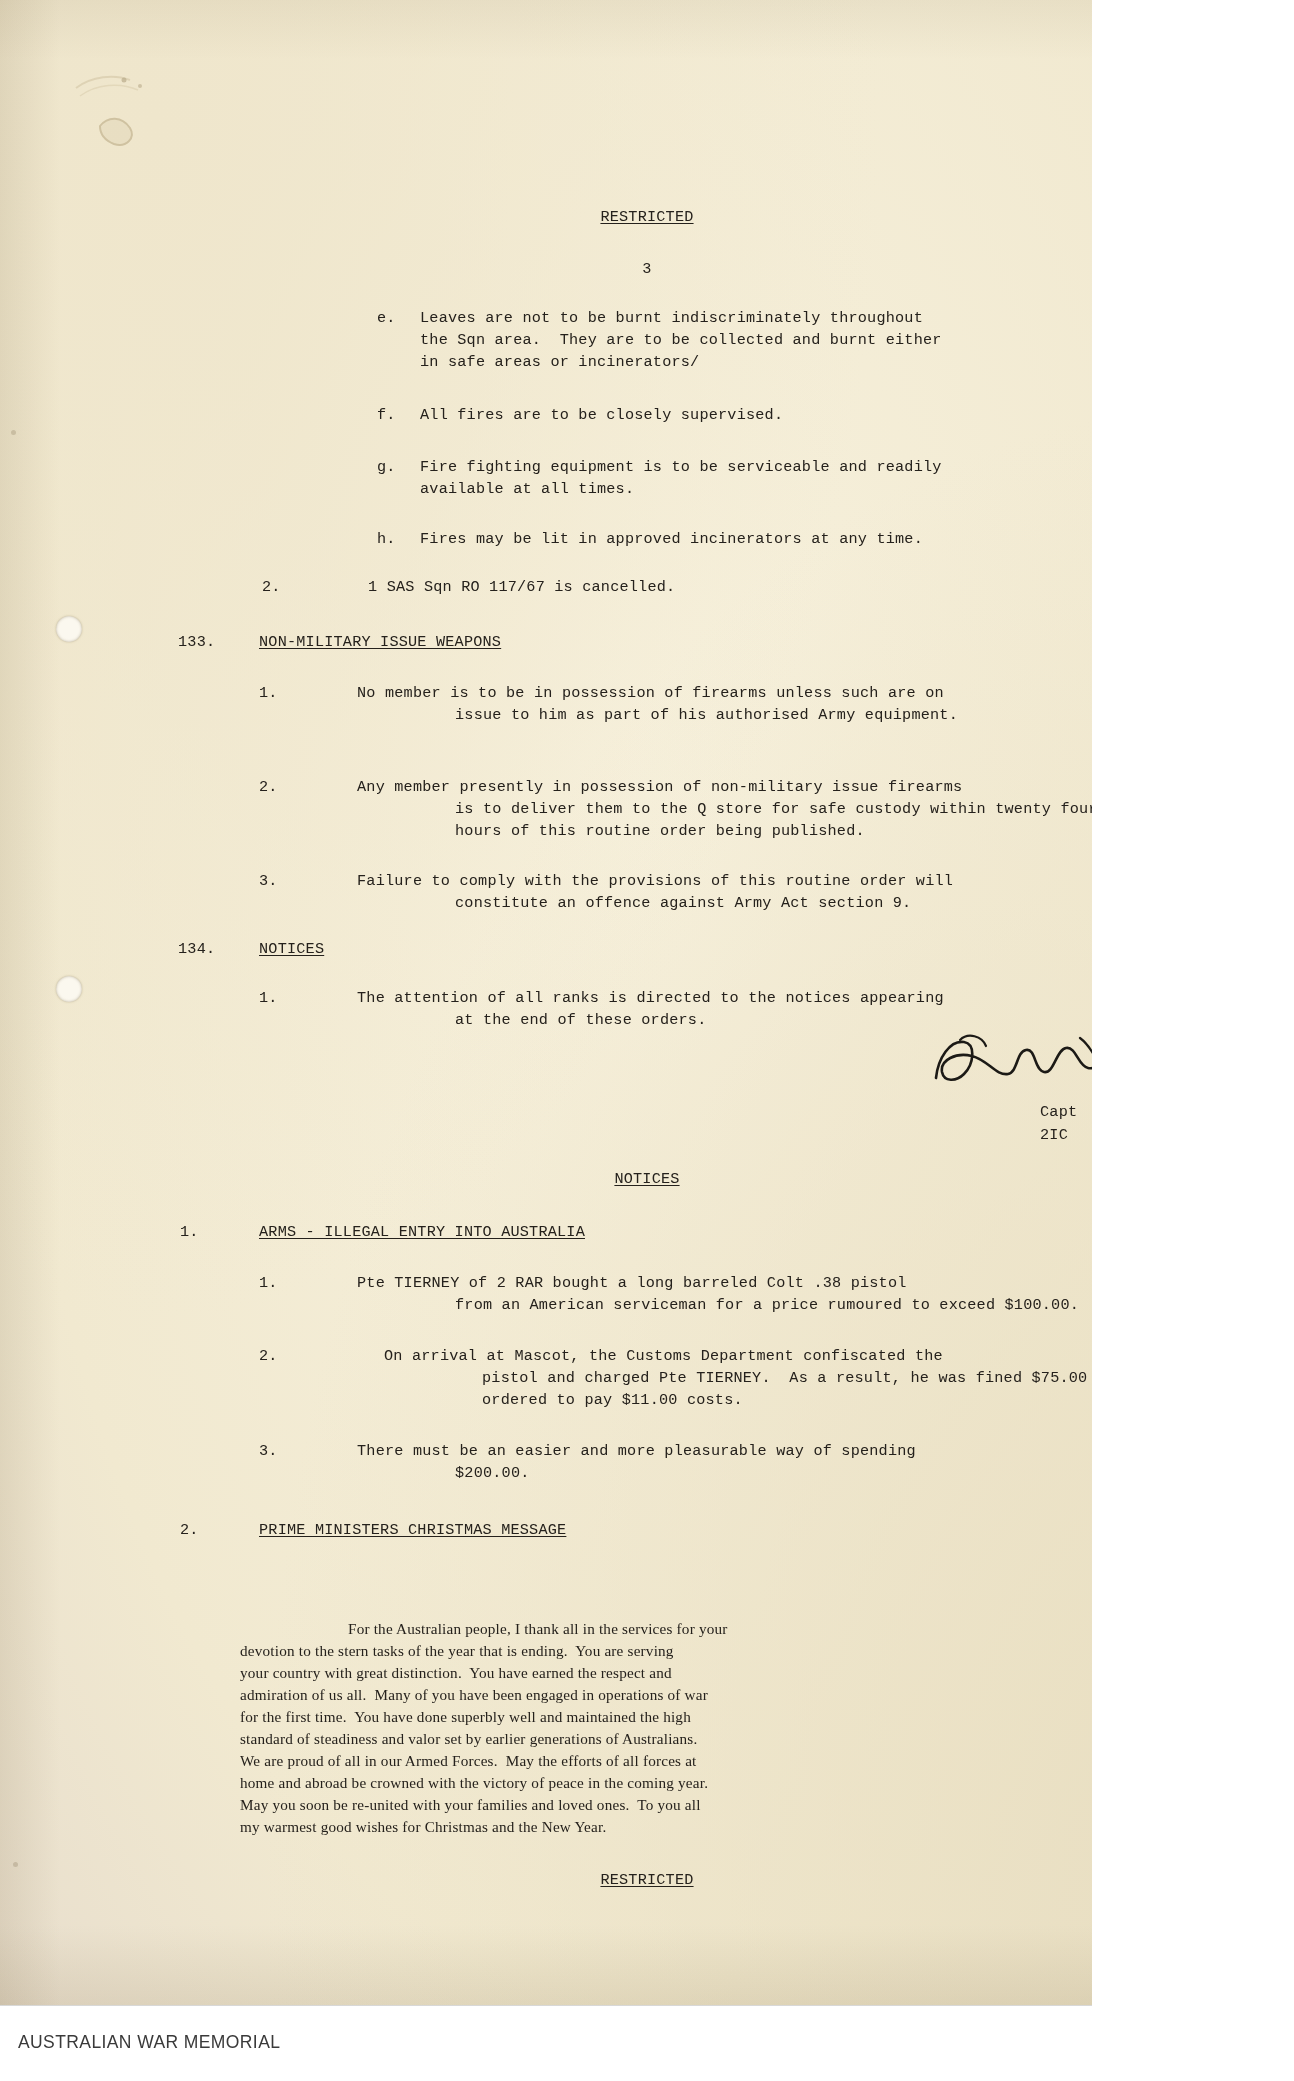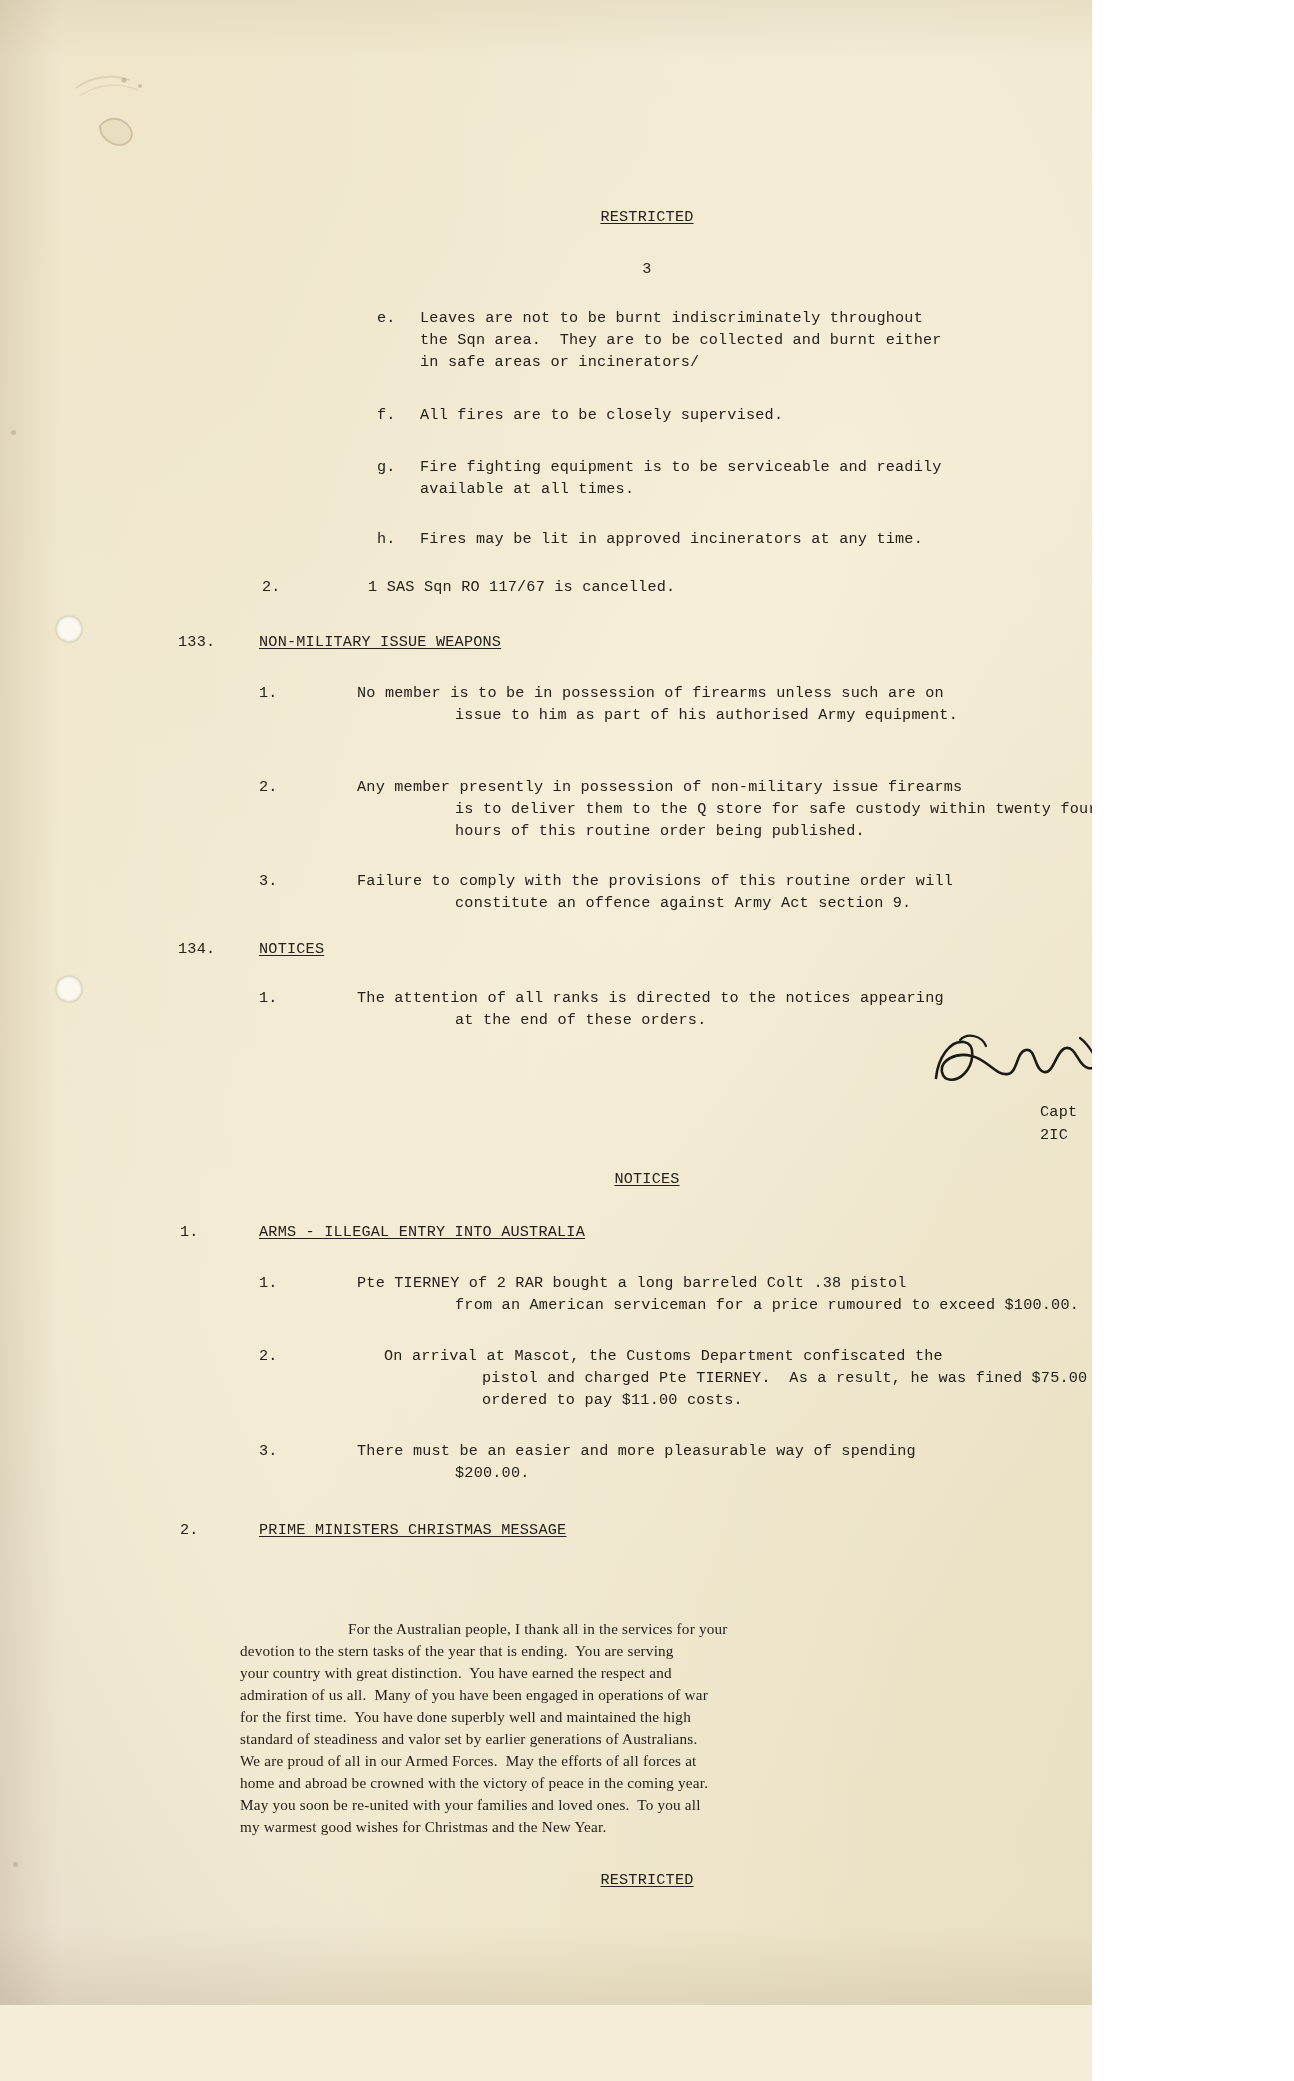--- a/index.html
+++ b/index.html
@@ -217,13 +217,17 @@
 
     <div class="line center u" style="top:1869px;">RESTRICTED</div>
   </div>
 
   <svg class="signature" viewBox="0 0 180 70">
     <path d="M6,48 C8,28 20,10 34,12 C46,14 44,34 34,44 C26,52 14,52 12,42 C10,30 26,22 42,26 C58,30 66,46 78,44 C88,42 86,22 96,20 C106,18 104,40 114,42 C124,44 126,20 136,18 C146,16 148,36 158,38 C166,40 172,30 174,22" stroke="#1c1a16" stroke-width="2.6" fill="none" stroke-linecap="round"></path>
     <path d="M30,10 C38,2 52,6 56,16" stroke="#1c1a16" stroke-width="2.2" fill="none" stroke-linecap="round"></path>
     <path d="M150,8 C158,14 168,28 170,44" stroke="#1c1a16" stroke-width="2.2" fill="none" stroke-linecap="round"></path>
   </svg>
 
+  <div class="footer">
+    <div class="left">AUSTRALIAN WAR MEMORIAL</div>
+    <div class="right">RCDIG1029810</div>
+  </div>
 </div>
 
 </body></html>

